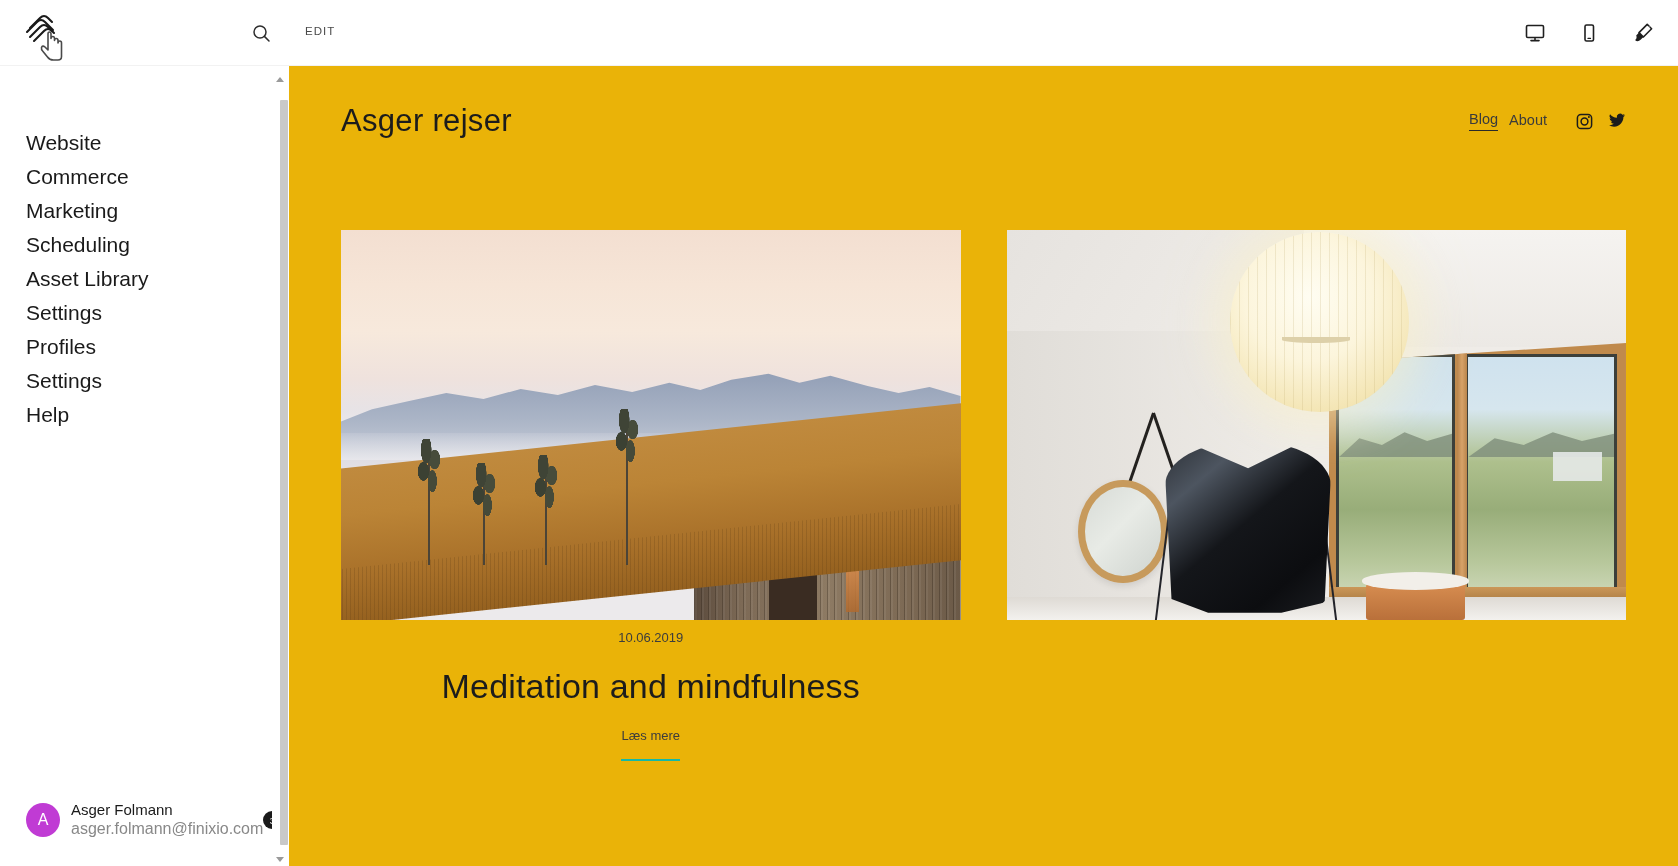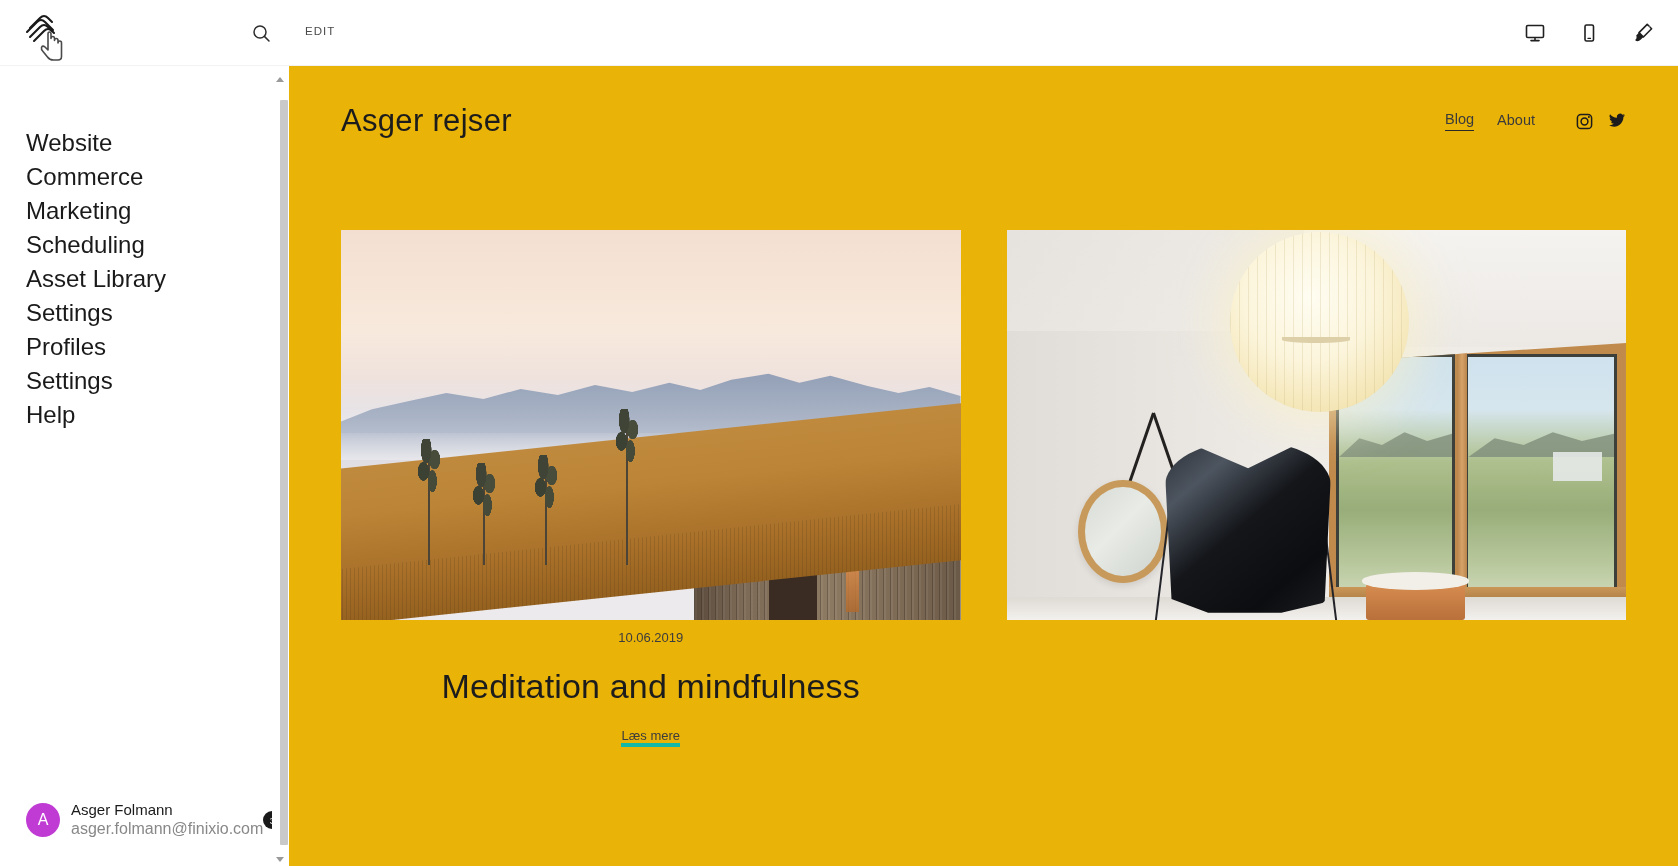--- a/index.html
+++ b/index.html
@@ -54,21 +54,21 @@
     z-index: 15;
   }
   .nav-list {
     position: absolute; top: 60px; left: 0; width: 100%;
     list-style: none;
   }
   .nav-item {
     padding: 0 0 0 26px;
     height: 34px;
     display: flex; align-items: center;
-    font-size: 24px;
+    font-size: 21px;
     color: #1a1a1a;
     cursor: pointer;
   }
 
   .user-bar {
     position: absolute; left: 0; bottom: 20px;
     width: 276px; height: 52px;
     display: flex; align-items: center;
     padding: 0 18px 0 26px;
     cursor: pointer;
@@ -139,21 +139,21 @@
     height: 110px;
     display: flex; align-items: center;
     padding: 0 52px 0 52px;
   }
   .site-title {
     font-size: 31px; font-weight: 400; color: #1c1c1c;
     letter-spacing: 0.01em;
   }
   .site-nav {
     margin-left: auto;
-    display: flex; align-items: center; gap: 23px;
+    display: flex; align-items: center; gap: 11px;
   }
   .site-nav-link {
     font-size: 14.5px; color: #3b3b3b; cursor: pointer;
     padding-bottom: 3px;
   }
   .site-nav-link.active {
     border-bottom: 1px solid #2a2a2a;
   }
   .social-group {
     display: flex; align-items: center; gap: 15px;
@@ -183,22 +183,22 @@
   .post-title {
     margin-top: 22px;
     font-size: 34px; font-weight: 400; color: #1c1c1c;
     letter-spacing: 0.005em;
     cursor: pointer;
   }
   .post-more {
     display: inline-block;
     margin-top: 22px;
     font-size: 13px; color: #3c3c3c;
-    border-bottom: 4px solid #14b8a6;
-    padding-bottom: 0;
+    border-bottom: 2px solid #14b8a6;
+    padding-bottom: 16px;
     cursor: pointer;
   }
 
   
   .photo-landscape {
     width: 100%; height: 100%;
     background:
       linear-gradient(to bottom,
         #f3dfd1 0%,
         #f6e5d7 14%,

